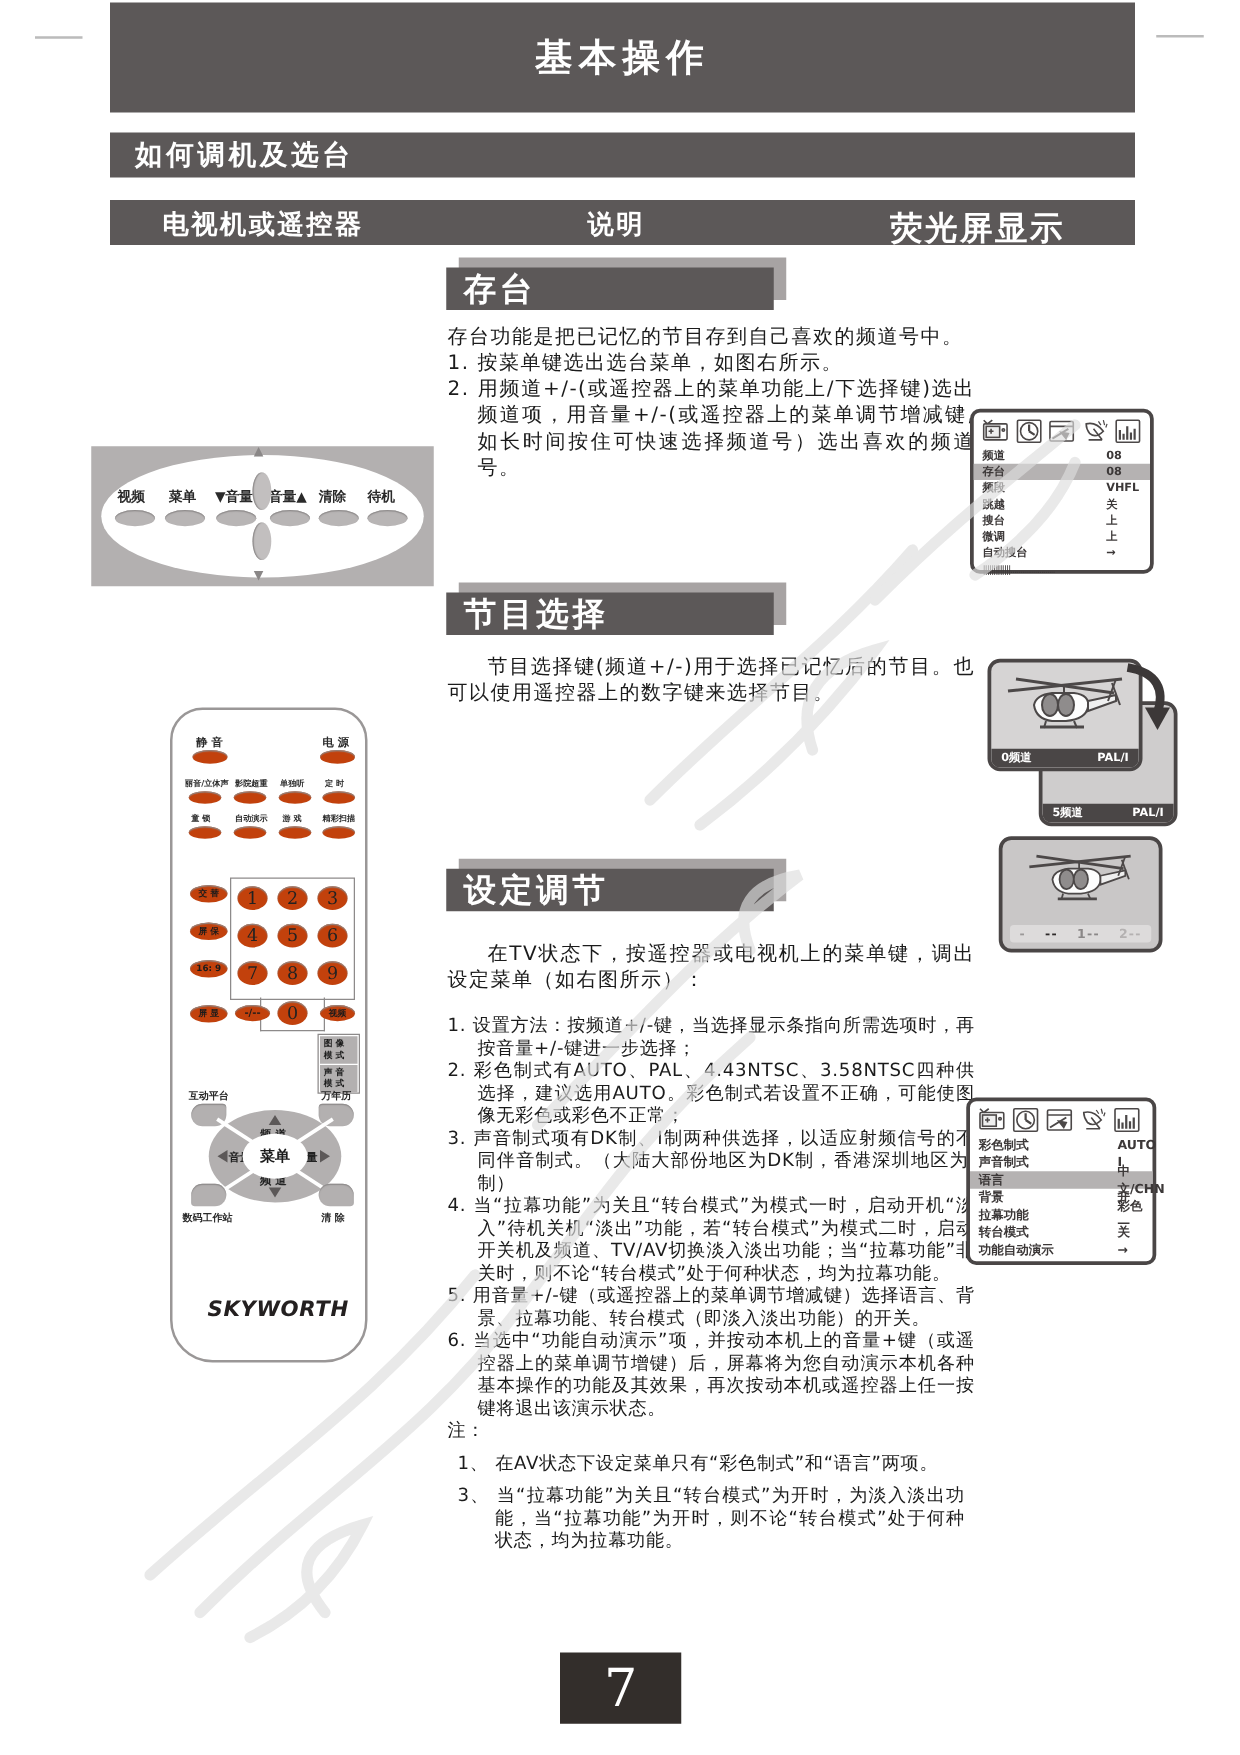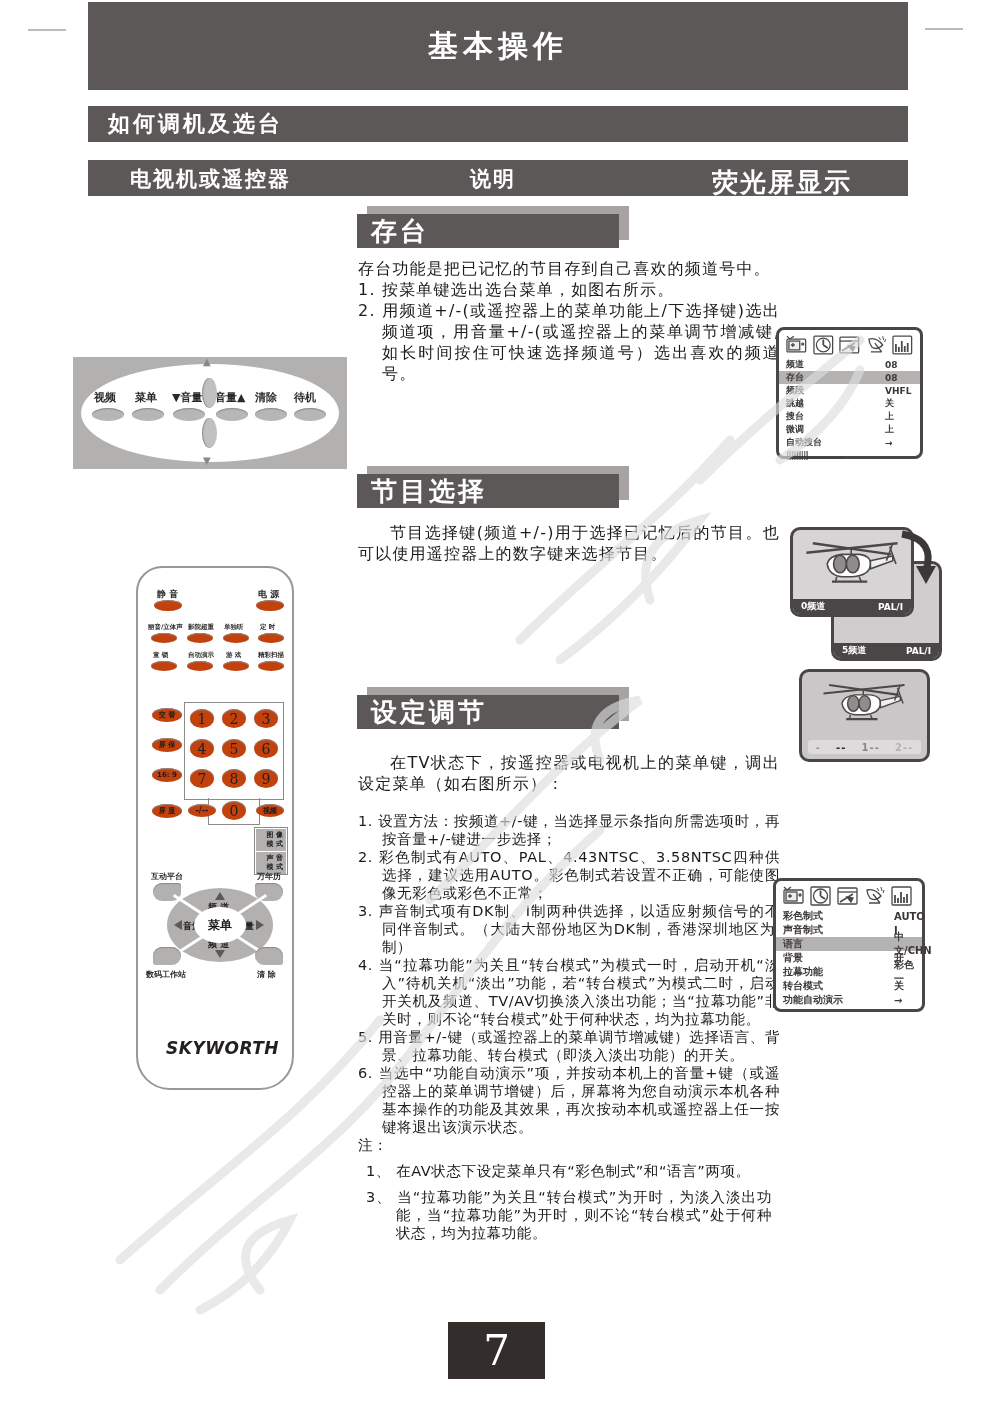--- a/index.html
+++ b/index.html
@@ -44,21 +44,21 @@
   .statebar{position:absolute;left:6px;right:6px;bottom:5px;height:14px;background:#dddbdb;border-radius:3px;
             display:flex;align-items:center;justify-content:space-around;font-size:10px;font-weight:bold;letter-spacing:1px}
   
   .remote{background:#fff;border:2px solid #9a9797;border-radius:26px 26px 34px 34px;box-sizing:border-box}
   .rlab{position:absolute;font-weight:bold;color:#2a2a2a;white-space:nowrap}
   .rbtn{position:absolute;background:#c2410c;border-radius:50%;box-shadow:inset 0 1px 1px #8d8a8a}
   .rblob{position:absolute;background:#b3b0b0;border-radius:12px;box-shadow:inset 0 1px 1px #8d8a8a}
   .digit{display:flex;align-items:center;justify-content:center;font-family:"DejaVu Serif","Liberation Serif",serif;
          font-size:14px;color:#222}
   .padbox{position:absolute;border:1.5px solid #8d8a8a}
-  .modecell{background:#b3b0b0;font-size:7px;font-weight:bold;text-align:right;line-height:9px;padding:2px 3px}
+  .modecell{background:#b3b0b0;font-size:7px;font-weight:bold;text-align:left;line-height:9px;padding:2px 3px}
   .dpad{position:absolute;background:#b3b0b0;border-radius:50%}
   .dlab{position:absolute;font-size:9px;font-weight:bold;color:#222;white-space:nowrap}
   .menu-center{position:absolute;background:#fff;border-radius:50%;display:flex;align-items:center;justify-content:center;
                font-size:12px;font-weight:bold}
   .brand{font-style:italic;font-weight:bold;font-size:17px;letter-spacing:0.5px;color:#242020}
   
   .pagenum{background:#332e2b;color:#fff;display:flex;align-items:center;justify-content:center;
            font-family:"DejaVu Serif","Liberation Serif",serif;font-size:42px}
   .wm{position:absolute;left:0;top:0;pointer-events:none}
 </style>

